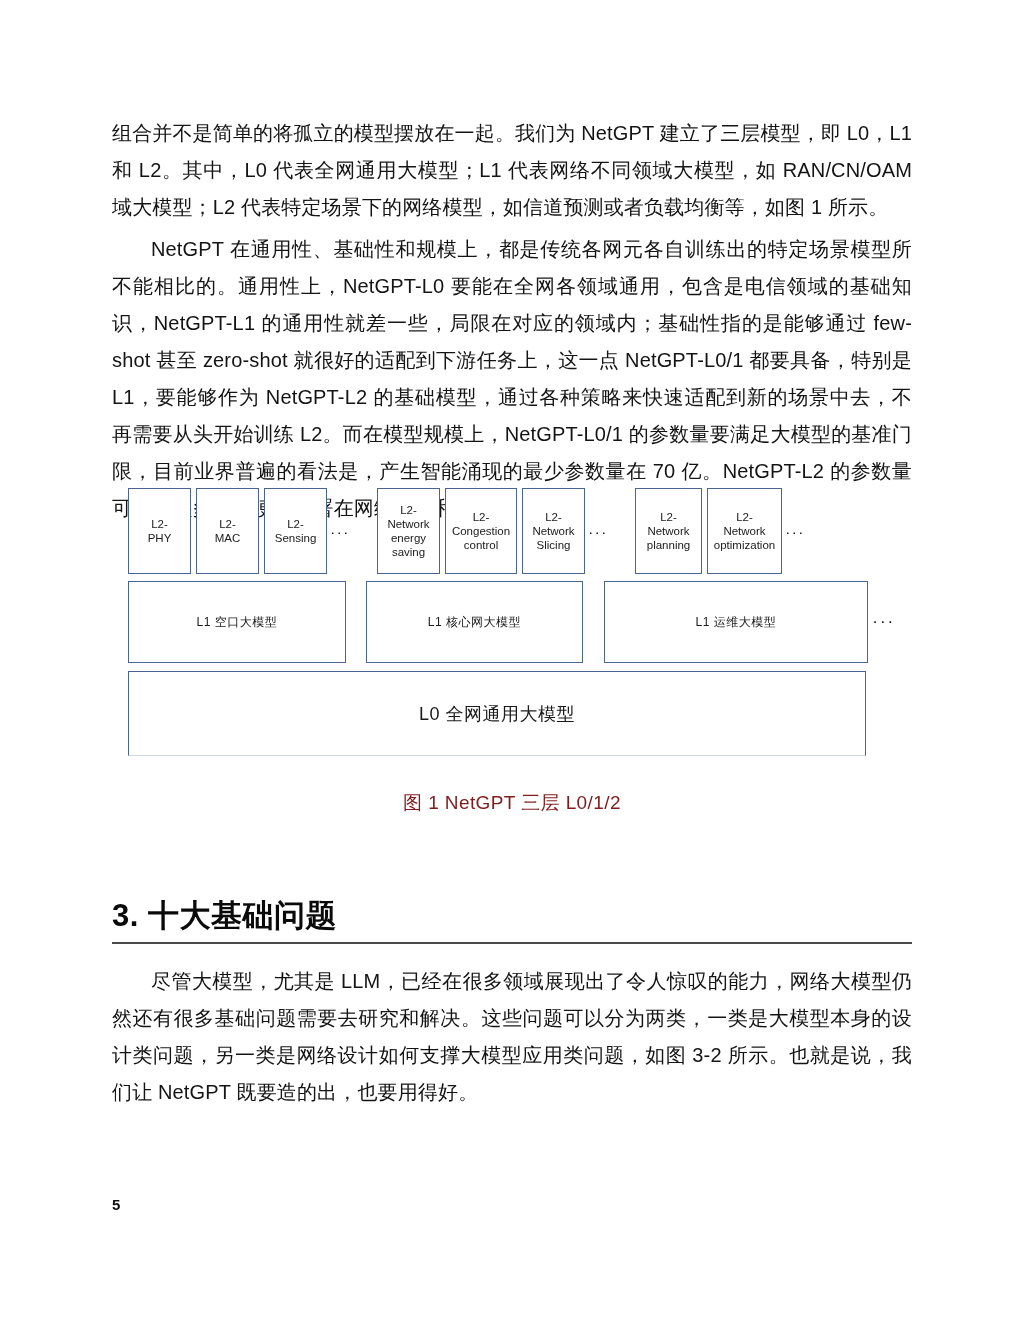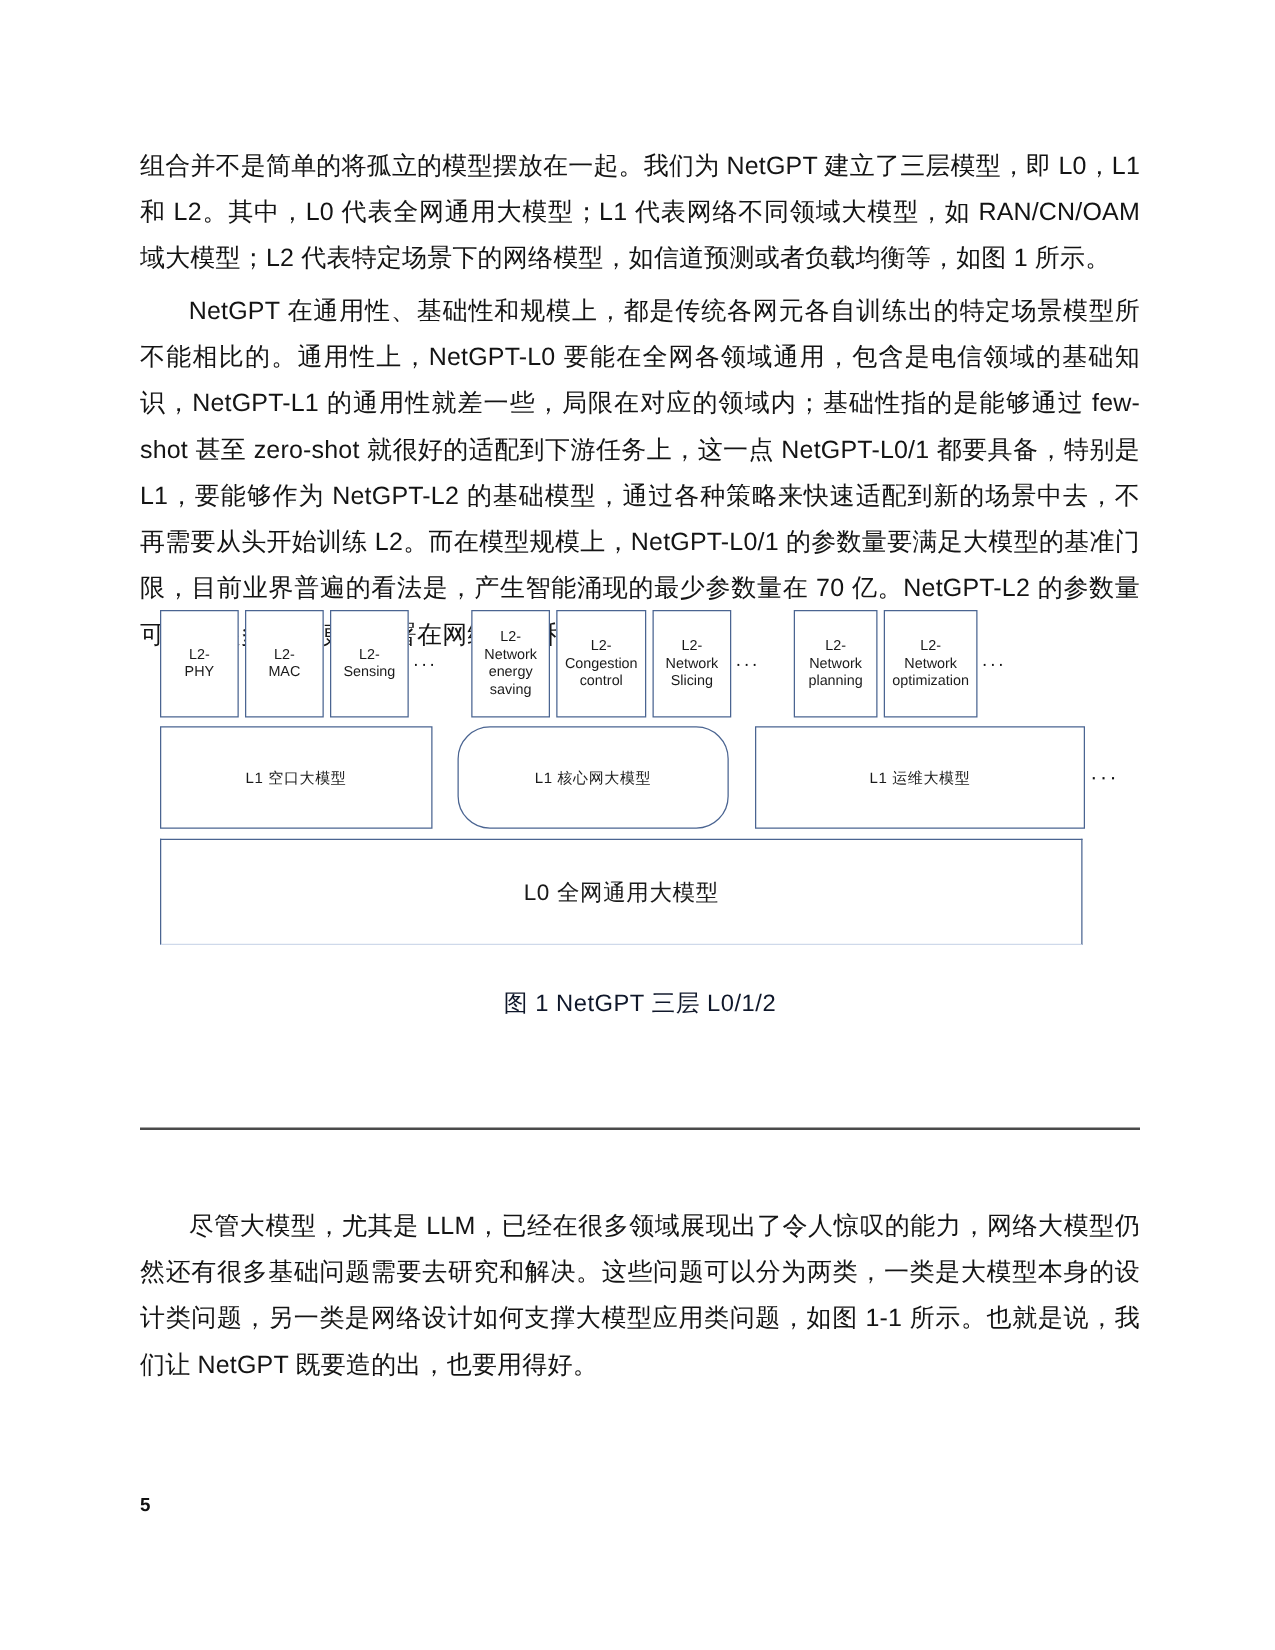--- a/index.html
+++ b/index.html
@@ -143,21 +143,21 @@
     letter-spacing: 0.5px;
   }
 
   .fig-caption {
     position: absolute;
     top: 790px;
     left: 0;
     width: 800px;
     text-align: center;
     font-size: 19px;
-    color: #0f172a;
+    color: #7f1d1d;
     letter-spacing: 0.4px;
   }
 
   
   .section-heading {
     position: absolute;
     top: 896px;
     left: 0;
     width: 800px;
   }
@@ -214,34 +214,35 @@
 
         <div class="l2-group" style="margin-left:24px;">
           <div class="l2-box" style="width:67px;">L2-<br>Network<br>planning</div>
           <div class="l2-box" style="width:75px;margin-left:5px;">L2-<br>Network<br>optimization</div>
           <div class="ellipsis-h">···</div>
         </div>
       </div>
 
       <div class="l1-row">
         <div class="l1-box" style="width:228px;">L1 空口大模型</div>
-        <div class="l1-box" style="width:228px;margin-left:20px;border-radius:26px;">L1 核心网大模型</div>
+        <div class="l1-box" style="width:228px;margin-left:20px;">L1 核心网大模型</div>
         <div class="l1-box" style="width:276px;margin-left:21px;">L1 运维大模型</div>
         <div class="l1-ellipsis">···</div>
       </div>
 
       <div class="l0-row">
         <div class="l0-box">L0 全网通用大模型</div>
       </div>
     </div>
 
     <div class="fig-caption">图 1 NetGPT 三层 L0/1/2</div>
 
     <div class="section-heading">
+      <div class="htext">3. 十大基础问题</div>
       <div class="hrule"></div>
     </div>
 
-    <p class="para indent" id="para-3">尽管大模型，尤其是 LLM，已经在很多领域展现出了令人惊叹的能力，网络大模型仍然还有很多基础问题需要去研究和解决。这些问题可以分为两类，一类是大模型本身的设计类问题，另一类是网络设计如何支撑大模型应用类问题，如图 1-1 所示。也就是说，我们让 NetGPT 既要造的出，也要用得好。</p>
+    <p class="para indent" id="para-3">尽管大模型，尤其是 LLM，已经在很多领域展现出了令人惊叹的能力，网络大模型仍然还有很多基础问题需要去研究和解决。这些问题可以分为两类，一类是大模型本身的设计类问题，另一类是网络设计如何支撑大模型应用类问题，如图 3-2 所示。也就是说，我们让 NetGPT 既要造的出，也要用得好。</p>
 
   </div>
 
   <div class="page-number">5</div>
 </div>
 
 </body></html>

